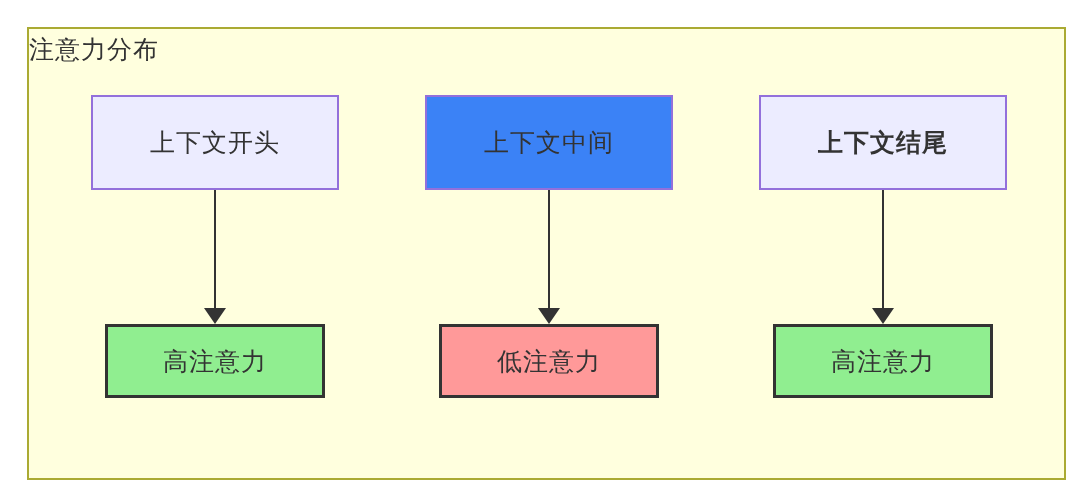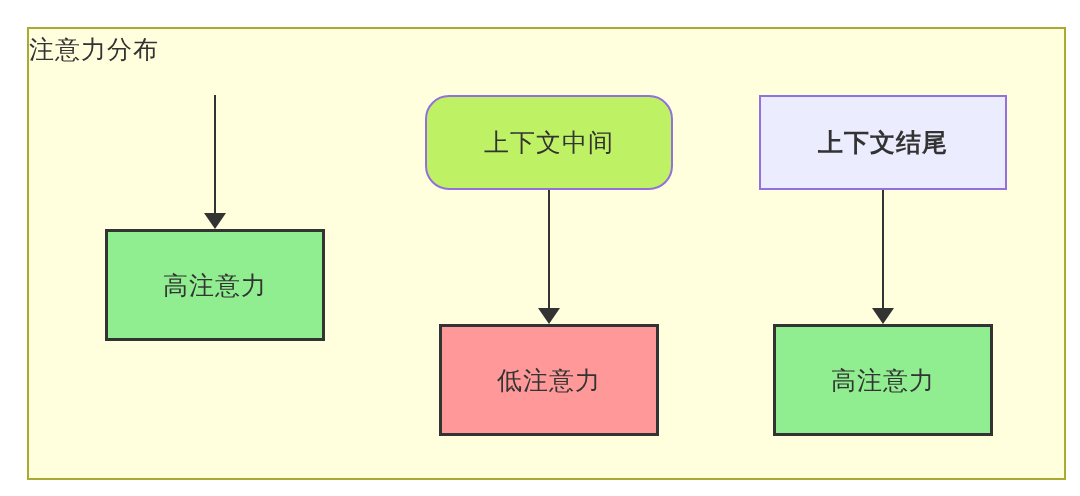--- a/index.html
+++ b/index.html
@@ -54,21 +54,21 @@
     text-align: center;
   }
   .node-top {
     width: 248px;
     height: 95px;
     background: #ECECFF;
     border: 2px solid #9370DB;
   }
   .node-bottom {
     width: 220px;
-    height: 112px;
+    height: 74px;
     background: #90EE90;
     border: 3px solid #333333;
     font-family: Liberation Serif, serif;
   }
   .arrow {
     height: 134px;
     display: flex;
     flex-direction: column;
     align-items: center;
   }
@@ -87,31 +87,34 @@
   }
 </style>
 </head>
 <body>
 
 <div class="stage">
   <div class="subgraph" style="background: rgb(255, 255, 222); border-color: rgb(170, 170, 51);">
     <div class="subgraph-title">注意力分布</div>
 
     <div class="column col-0">
+      <div class="node node-top" style="background: rgb(236, 236, 255); border-color: rgb(147, 112, 219); color: rgb(51, 51, 51);">
+        <span>上下文开头</span>
+      </div>
       <div class="arrow">
         <div class="arrow-line" style="background: rgb(51, 51, 51);"></div>
         <div class="arrow-head" style="border-top-color: rgb(51, 51, 51);"></div>
       </div>
       <div class="node node-bottom" style="background: rgb(144, 238, 144); border-color: rgb(51, 51, 51); color: rgb(51, 51, 51);">
         <span>高注意力</span>
       </div>
     </div>
 
     <div class="column col-1">
-      <div class="node node-top" style="background: #bef264; border-color: rgb(147, 112, 219); color: rgb(51, 51, 51); border-radius: 24px;">
+      <div class="node node-top" style="background: #3b82f6; border-color: rgb(147, 112, 219); color: rgb(51, 51, 51);">
         <span>上下文中间</span>
       </div>
       <div class="arrow">
         <div class="arrow-line" style="background: rgb(51, 51, 51);"></div>
         <div class="arrow-head" style="border-top-color: rgb(51, 51, 51);"></div>
       </div>
       <div class="node node-bottom" style="background: rgb(255, 153, 153); border-color: rgb(51, 51, 51); color: rgb(51, 51, 51);">
         <span>低注意力</span>
       </div>
     </div>

